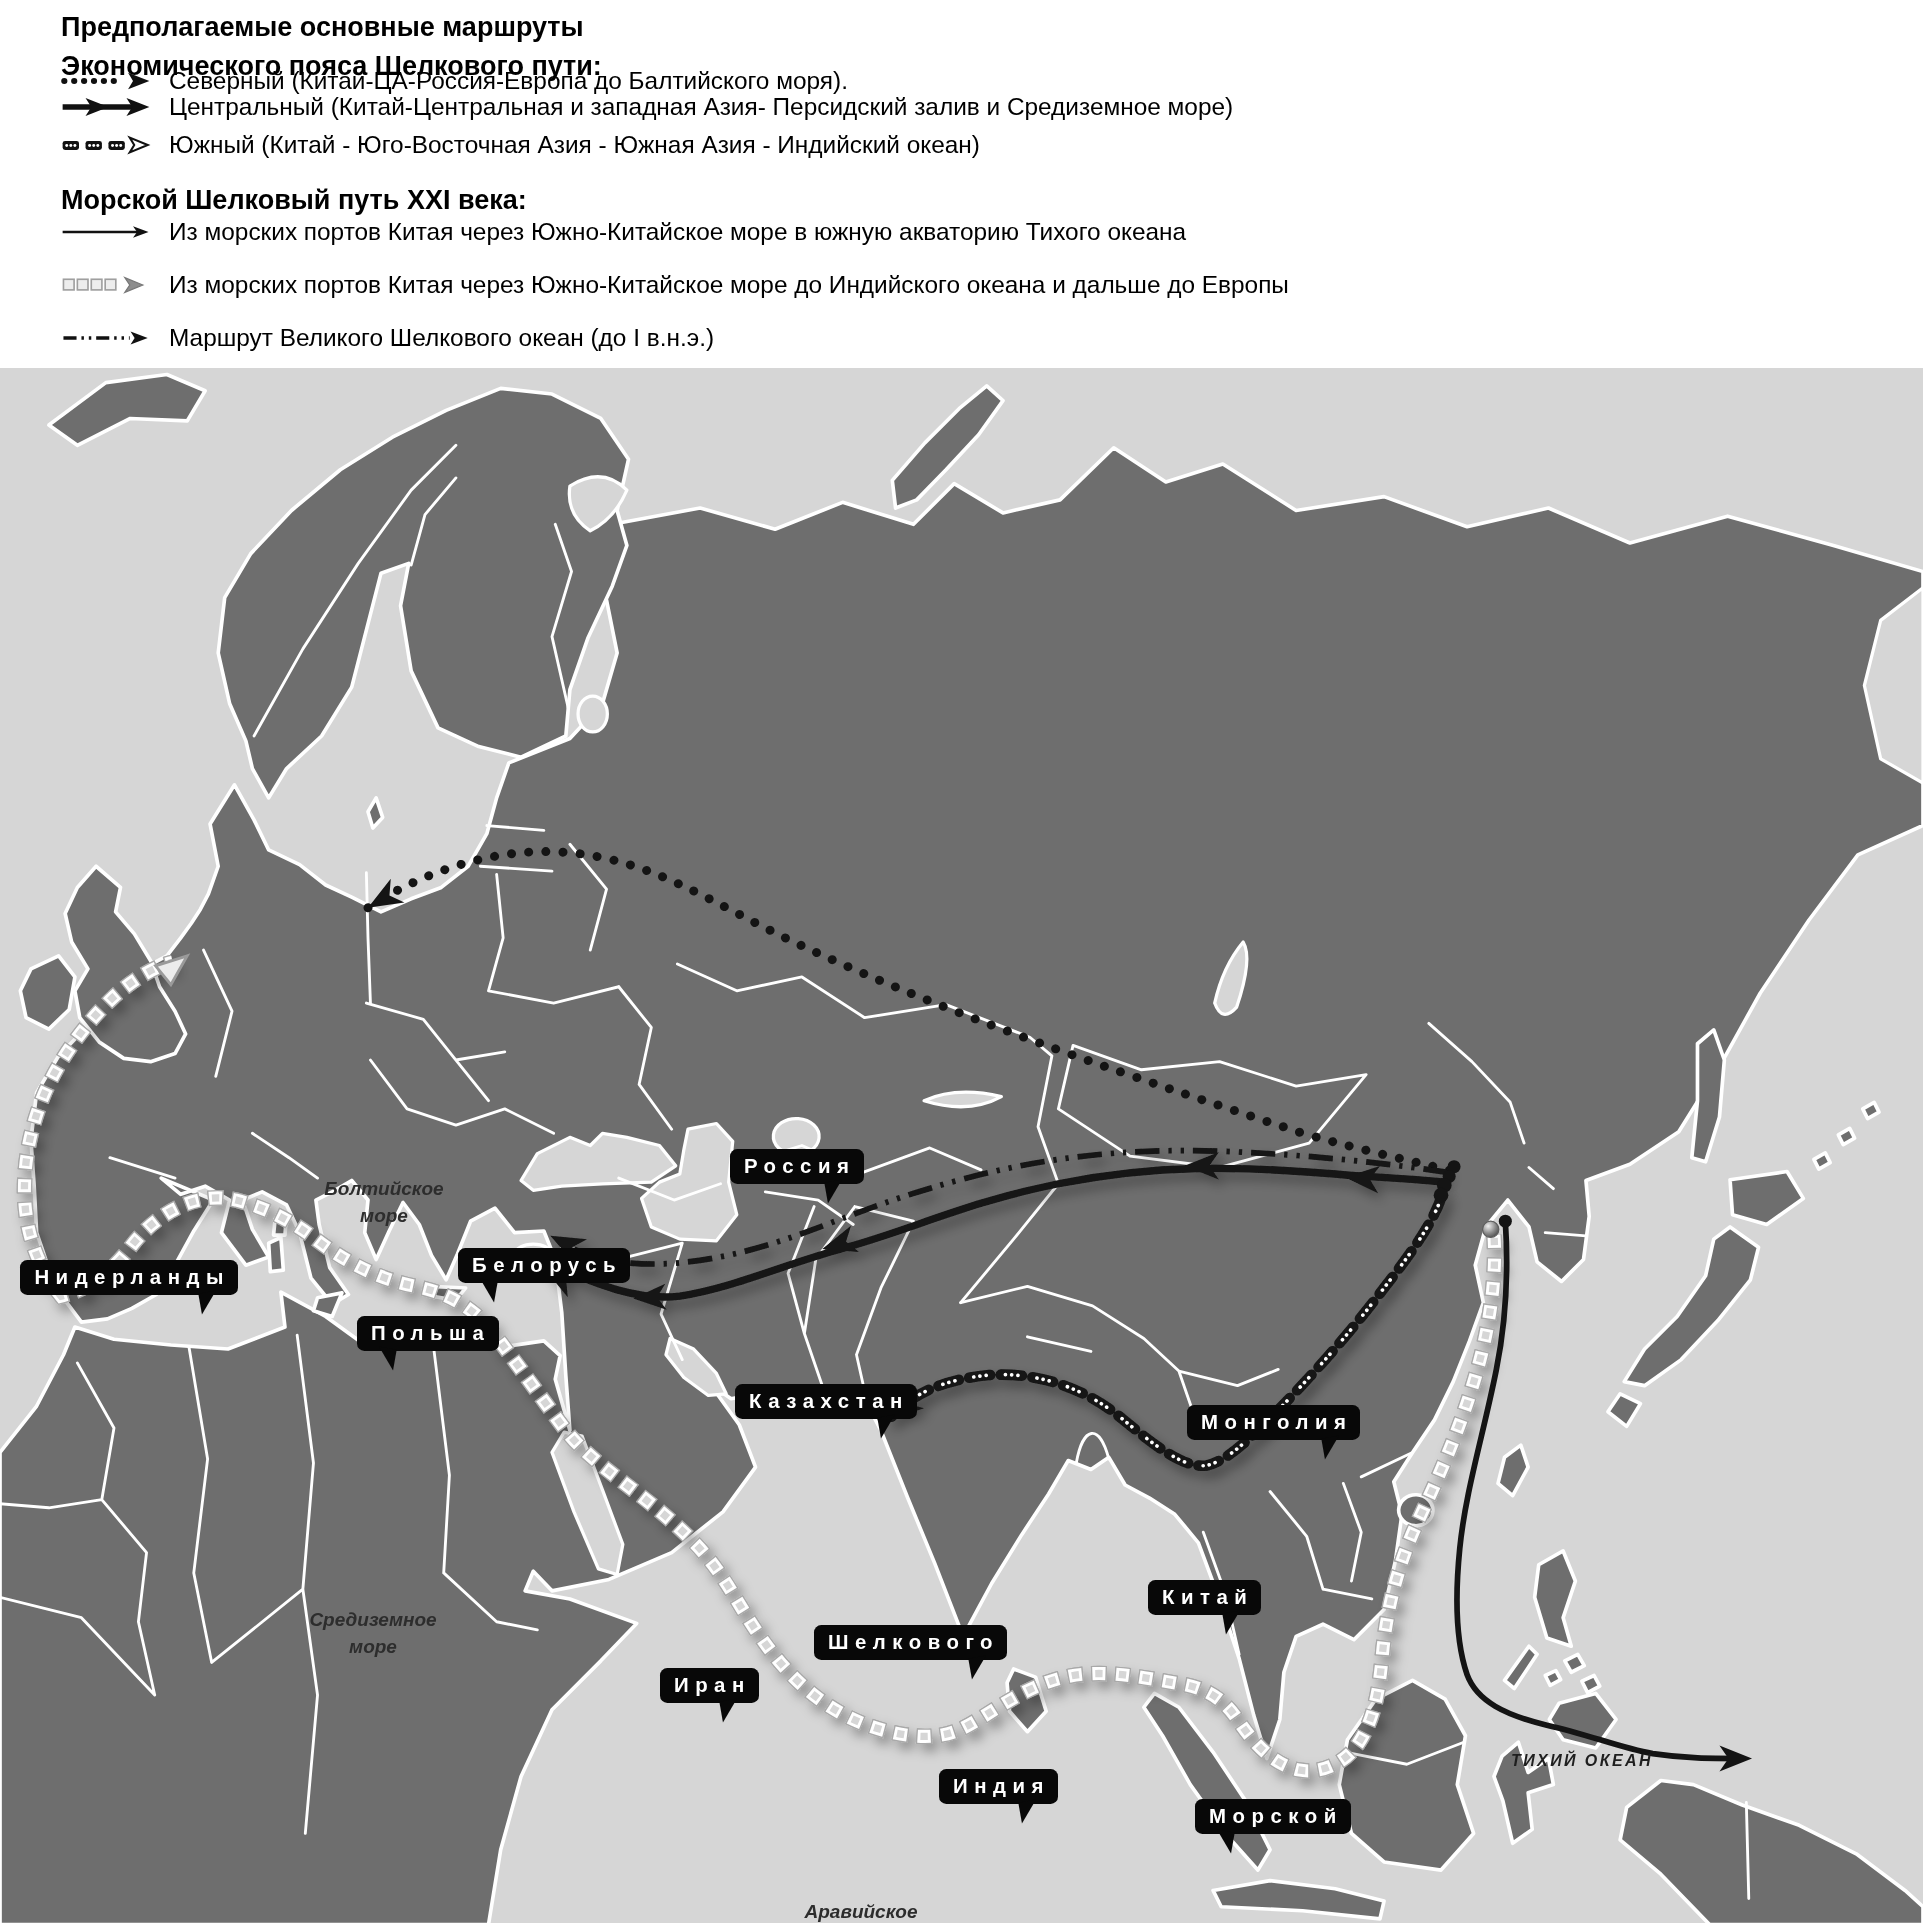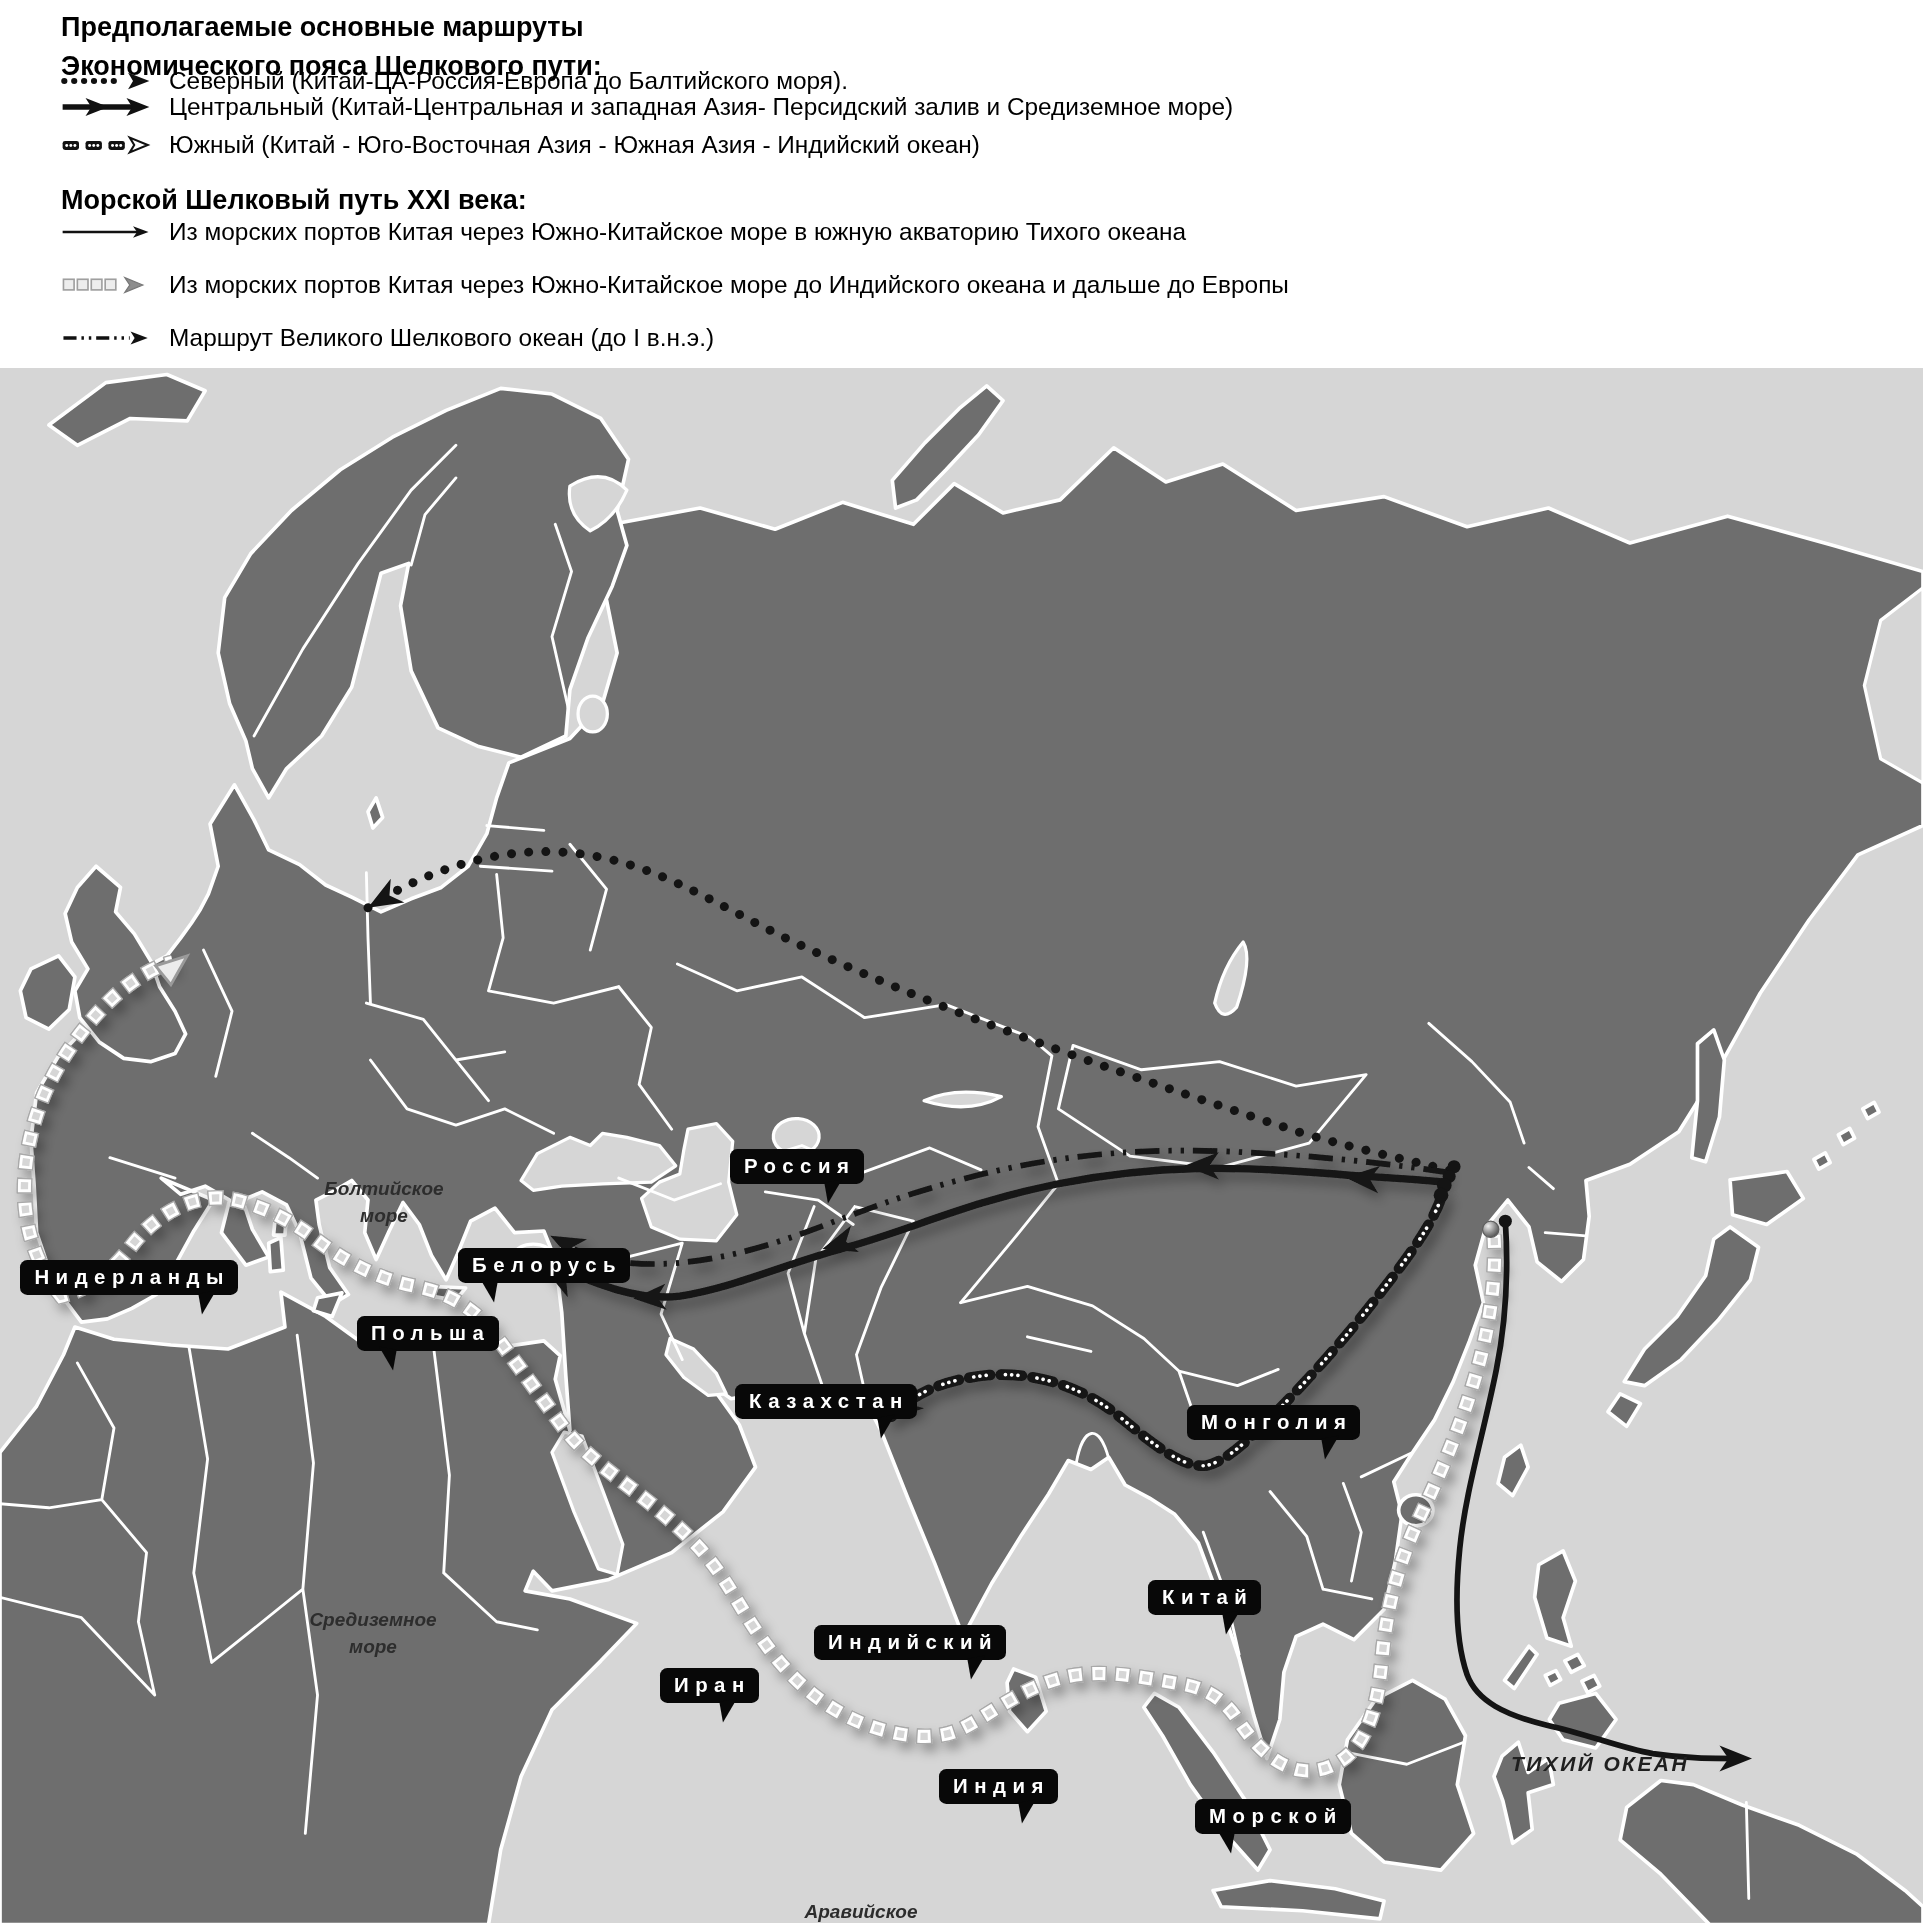--- a/index.html
+++ b/index.html
@@ -16,21 +16,21 @@
   .map svg{display:block;}
   
   .clabel{position:absolute;background:#080808;color:#fff;font-weight:bold;font-size:20.4px;
           letter-spacing:6.5px;line-height:1;padding:7.3px 8.1px 7.3px 14px;border-radius:7.3px;
           white-space:nowrap;z-index:6;}
   .clabel::after{content:"";position:absolute;bottom:-18px;width:0;height:0;}
   .tail-r::after{right:19.5px;border-top:21px solid #080808;border-right:18px solid transparent;transform:rotate(-10deg);}
   .tail-l::after{left:19.5px;border-top:21px solid #080808;border-left:18px solid transparent;transform:rotate(10deg);}
   .sealabel{position:absolute;transform:translateX(-50%);color:#2d2d2d;font-style:italic;font-weight:bold;
             font-size:19px;line-height:1.4;text-align:center;white-space:nowrap;z-index:5;}
-  .oceanlabel{position:absolute;color:#1f1f1f;font-weight:bold;font-style:italic;font-size:21px;
+  .oceanlabel{position:absolute;color:#1f1f1f;font-weight:bold;font-style:italic;font-size:16px;
               letter-spacing:2.4px;white-space:nowrap;z-index:5;}
 </style>
 </head>
 <body>
 
 <div id="stage">
 
   <div class="legend">
     <div class="legend-title" style="top:8.1px;">
       <div>Предполагаемые основные маршруты</div>
@@ -262,21 +262,21 @@
     </svg>
   </div>
 
   <div class="clabel tail-r" style="left:20.4px;top:1260px;"><span>Нидерланды</span></div>
   <div class="clabel tail-l" style="left:458px;top:1248px;"><span>Белорусь</span></div>
   <div class="clabel tail-l" style="left:357px;top:1316px;"><span>Польша</span></div>
   <div class="clabel tail-r" style="left:730px;top:1149px;"><span>Россия</span></div>
   <div class="clabel tail-r" style="left:735px;top:1384px;"><span>Казахстан</span></div>
   <div class="clabel tail-r" style="left:1171px;top:1405px;margin-left:16px;"><span>Монголия</span></div>
   <div class="clabel tail-r" style="left:1148px;top:1580px;"><span>Китай</span></div>
-  <div class="clabel tail-r" style="left:814px;top:1625px;"><span>Индийский</span></div>
+  <div class="clabel tail-r" style="left:814px;top:1625px;"><span>Шелкового</span></div>
   <div class="clabel tail-r" style="left:660px;top:1668px;"><span>Иран</span></div>
   <div class="clabel tail-r" style="left:939px;top:1769px;"><span>Индия</span></div>
   <div class="clabel tail-l" style="left:1195px;top:1799px;"><span>Морской</span></div>
 
   <div class="sealabel" style="left:384px;top:1176px;">
     <div>Болтийское</div>
       <div>море</div>
   </div>
   <div class="sealabel" style="left:373px;top:1607px;">
     <div>Средиземное</div>

